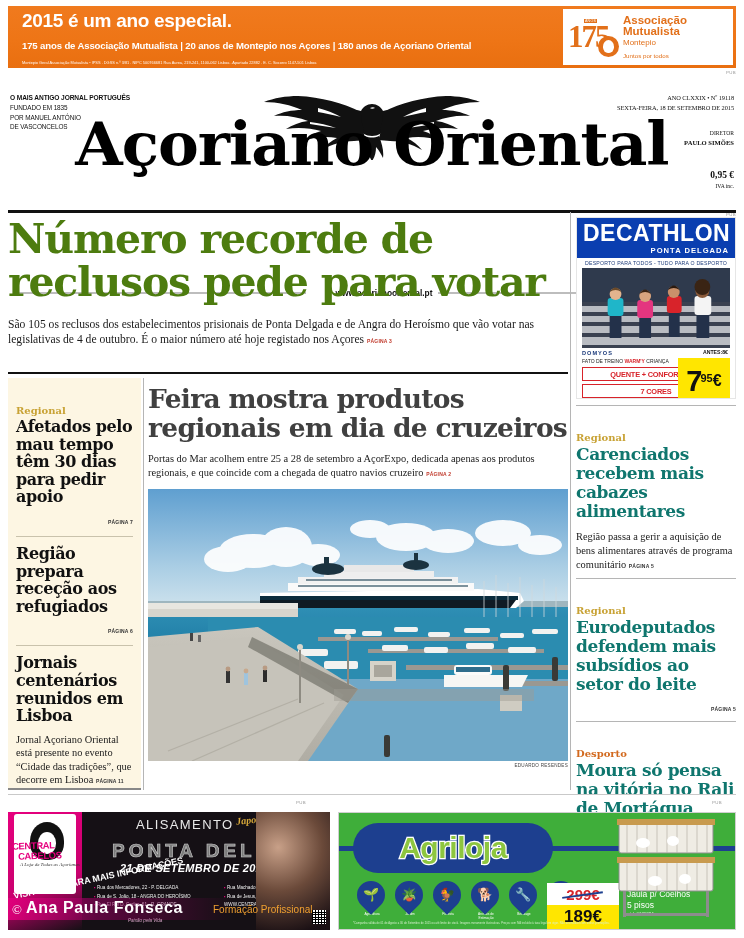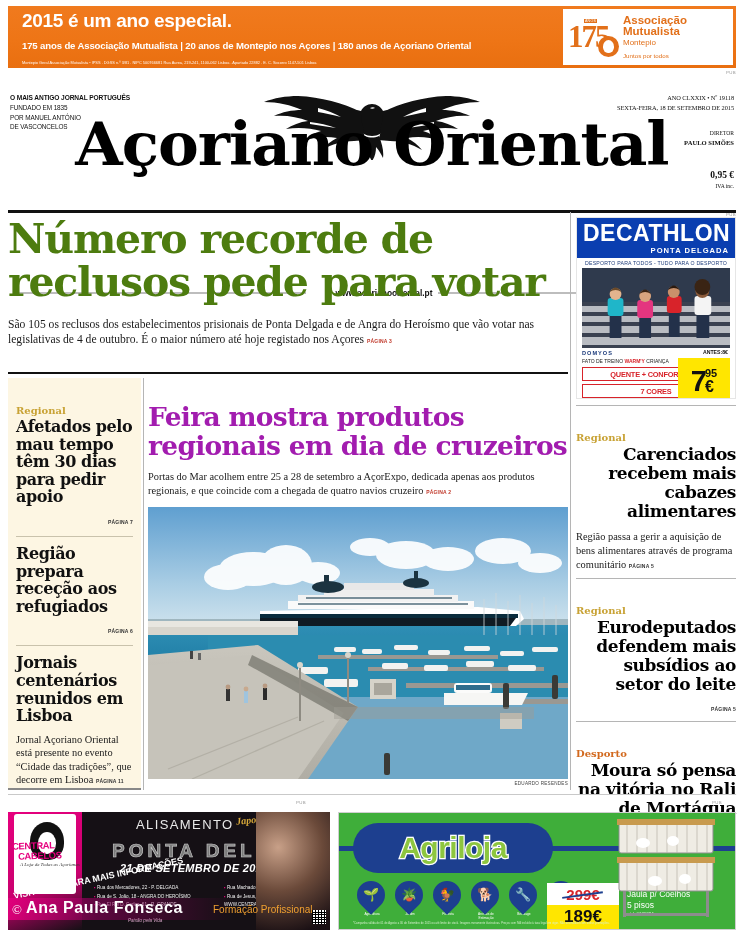--- a/index.html
+++ b/index.html
@@ -105,22 +105,22 @@
     color:#c8a234; margin-bottom:2px;margin-top:21px; }
   .kicker.sport { color:#d2691e; }
   .colL h2 { font-family:"DejaVu Serif", serif; font-weight:bold; color:#111;
     font-size:16px; line-height:1.1; letter-spacing:-.4px; }
   .colL .pgline { text-align:right; margin-top:4px; }
   .colL hr { border:0; border-top:1px solid #c9c2ac; margin:2px 8px; }
   .colL .body { font-size:10.4px; line-height:1.3; color:#1a1a1a; margin-top:8px; }
 
   
   .colC { position:absolute; left:148px; top:378px; width:420px; }
-  .colC h2 { font-family:"DejaVu Serif", serif; font-weight:bold; color:#a21caf;
-    font-size:26.5px; line-height:1.1; letter-spacing:-.7px; padding-top:6px;margin-top:18px; }
+  .colC h2 { font-family:"DejaVu Serif", serif; font-weight:bold; color:#404040;
+    font-size:26.5px; line-height:1.1; letter-spacing:-.7px; padding-top:6px; }
   .colC .sub { margin-top:10px; font-size:10.4px; line-height:1.33; color:#1a1a1a; }
   .photo { position:relative; margin-top:9px; width:420px; height:272px; overflow:hidden; background:#6fa8c8; }
   .credit { font-family:"Liberation Sans", sans-serif; font-size:4.6px; color:#444;
     text-align:right; letter-spacing:.25px; padding-top:2px; }
 
   
   .vrule { position:absolute; width:1px; background:#b5b5b5; }
 
   
   .colR { position:absolute; left:576px; top:212px; width:160px; }
@@ -146,22 +146,22 @@
   .pricebox { position:absolute; right:0; top:8px; width:52px; height:46px; background:#ffe600;
     display:flex; align-items:center; justify-content:center; }
   .pricebox .num { font-family:"Liberation Sans", sans-serif; font-weight:bold;
     font-size:29px; color:#111; line-height:1; letter-spacing:-2px;}
   .pricebox .cents { font-family:"Liberation Sans", sans-serif; font-weight:bold; font-size:11px; color:#111; line-height:1;}
   .pricebox .eur { font-family:"Liberation Sans", sans-serif; font-weight:bold; font-size:16px; color:#111; line-height:1;}
   .antes { position:absolute; right:2px; top:-1px; font-family:"Liberation Sans", sans-serif;
     font-weight:bold; font-size:5.2px; color:#111; }
 
   .rblock { padding-top:5px; }
-  .rblock h3 { font-family:"DejaVu Serif", serif; font-weight:bold; color:#000000;
-    font-size:17px; line-height:1.12; letter-spacing:-.4px;text-align:right; }
+  .rblock h3 { font-family:"DejaVu Serif", serif; font-weight:bold; color:#0f766e;
+    font-size:17px; line-height:1.12; letter-spacing:-.4px; }
   .rblock .body { font-size:10.4px; line-height:1.33; color:#1a1a1a; margin-top:9px; }
   .rblock .pgline { text-align:right; margin-top:3px; }
   .rsep { border-top:1px solid #b5b5b5; margin-top:6px; }
 
   
   .botpub-l { position:absolute; left:296px; top:800px; }
   .botpub-r { position:absolute; left:712px; top:800px; }
 
   .adL { position:absolute; left:8px; top:812px; width:322px; height:118px;
     background:#151015; overflow:hidden; }
@@ -552,21 +552,21 @@
           <b>WARM'Y</b>
           <span>CRIANÇA</span>
         </div>
         <div class="redbox">QUENTE + CONFORTÁVEL</div>
         <div class="redbox">7 CORES</div>
         <div class="antes">
           <span>ANTES:</span><span>8€</span>
         </div>
         <div class="pricebox">
           <span class="num">7</span>
-          <span style="display:flex;flex-direction:column;align-items:flex-start;">
+          <span style="display:flex;flex-direction:row;align-items:flex-start;">
             <span class="cents">95</span>
             <span class="eur">€</span>
           </span>
         </div>
       </div>
 
     </div>
 
     <div class="rsep"></div>
 

